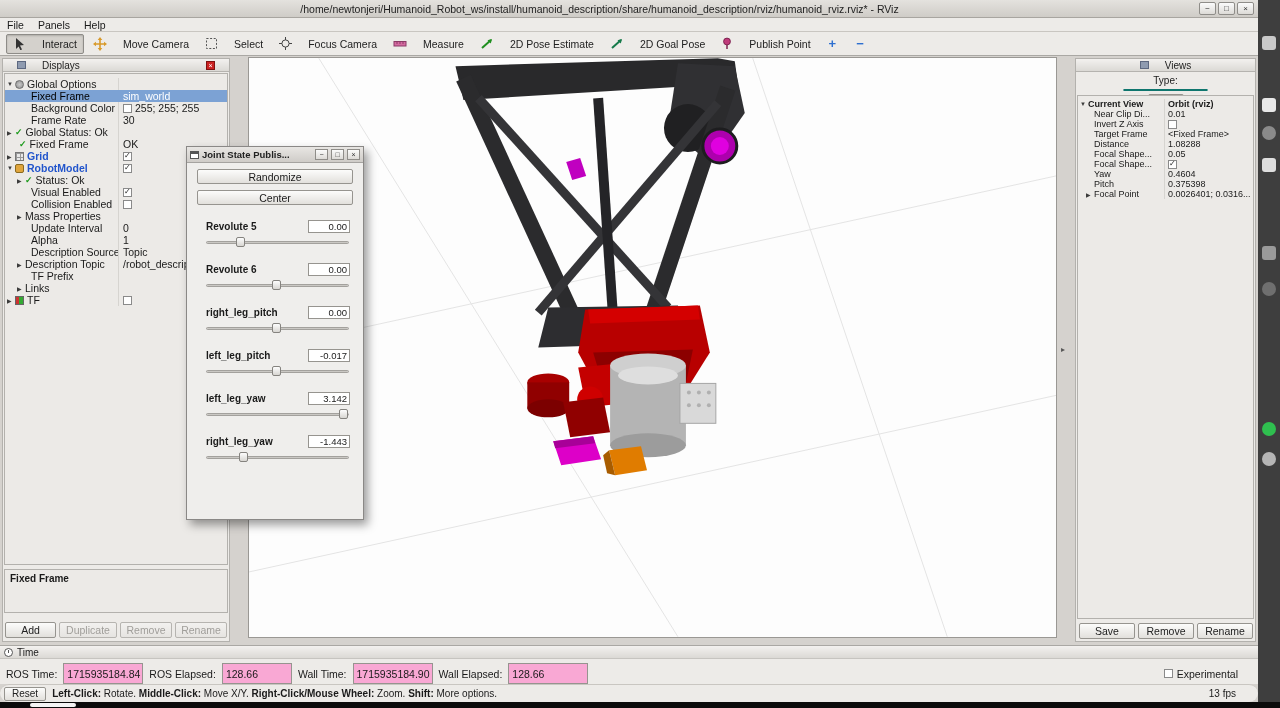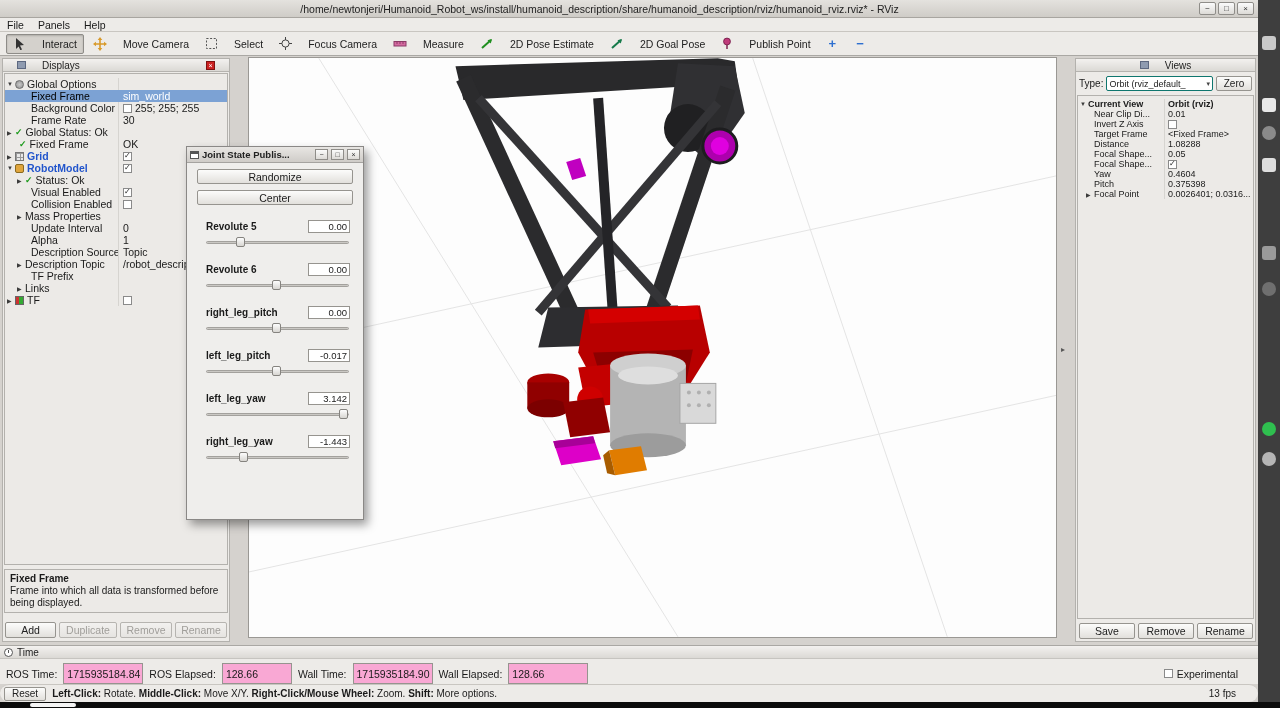--- a/index.html
+++ b/index.html
@@ -70,21 +70,21 @@
   .btn.dis { color:#a09e9a; border-color:#b6b4b0; background:linear-gradient(#f2f1ef,#e6e4e1); }
 
   
   #viewport { position:absolute; left:248px; top:1px; width:809px; height:581px;
     background:#fdfdfd; border:1px solid #9a9894; }
   #viewport svg { display:block; width:100%; height:100%; }
   .gutter-arrow { position:absolute; left:1061px; top:289px; font-size:8px; color:#555; }
 
   
   #views-panel { left:1075px; top:2px; width:181px; height:584px; }
-  .typerow { position:absolute; left:3px; right:3px; top:16px; height:17px; display:flex; align-items:center; gap:3px; font-size:10px; }
+  .typerow { position:absolute; left:3px; right:3px; top:16px; height:17px; display:flex; align-items:center; gap:3px; font-size:10px;flex-direction:column; }
   .combo { flex:1; height:15px; background:#fff; border:1px solid #0f766e; border-radius:2px;
     display:flex; align-items:center; font-size:9px; padding:0 2px; white-space:nowrap; overflow:hidden; }
   .combo .arr { margin-left:auto; font-size:7px; color:#444; }
   #views-tree { top:36px; height:524px; bottom:22px; height:auto; bottom:22px; }
   .vrow { display:flex; height:10px; align-items:center; font-size:9px; }
   .vrow .vl { width:86px; display:flex; align-items:center; padding-left:var(--pl,16px); white-space:nowrap; overflow:hidden; }
   .vrow .vv { flex:1; border-left:1px solid #d6d4d0; padding-left:3px; height:100%; display:flex; align-items:center; white-space:nowrap; overflow:hidden; }
   .vrow.boldrow .vl, .vrow.boldrow .vv { font-weight:bold; }
   .views-btns { position:absolute; right:2px; bottom:2px; display:flex; gap:3px; }
   .views-btns .btn { width:56px; }
@@ -406,21 +406,20 @@
             <span>TF</span>
           </div>
         <div class="pv">
             <span class="cb"></span>
           </div>
       </div>
     </div>
 
     <div class="helpbox">
       <b>Fixed Frame</b>
-      <span>Frame into which all data is transformed before being displayed.</span>
     </div>
 
     <div class="btnrow">
       <div class="btn" style="width:52px">Add</div>
       <div class="btn dis" style="width:58px">Duplicate</div>
       <div class="btn dis" style="width:52px">Remove</div>
       <div class="btn dis" style="width:52px">Rename</div>
     </div>
   </div>
 

